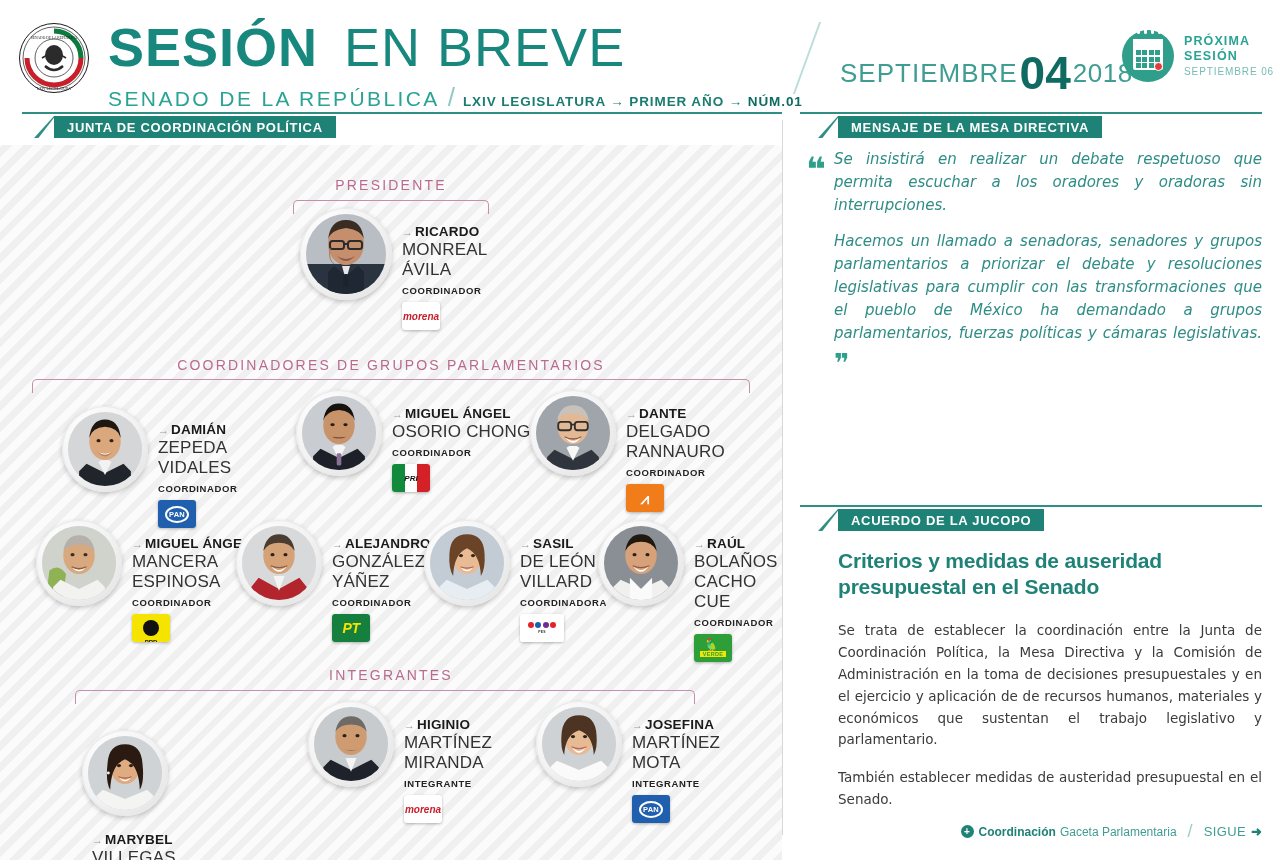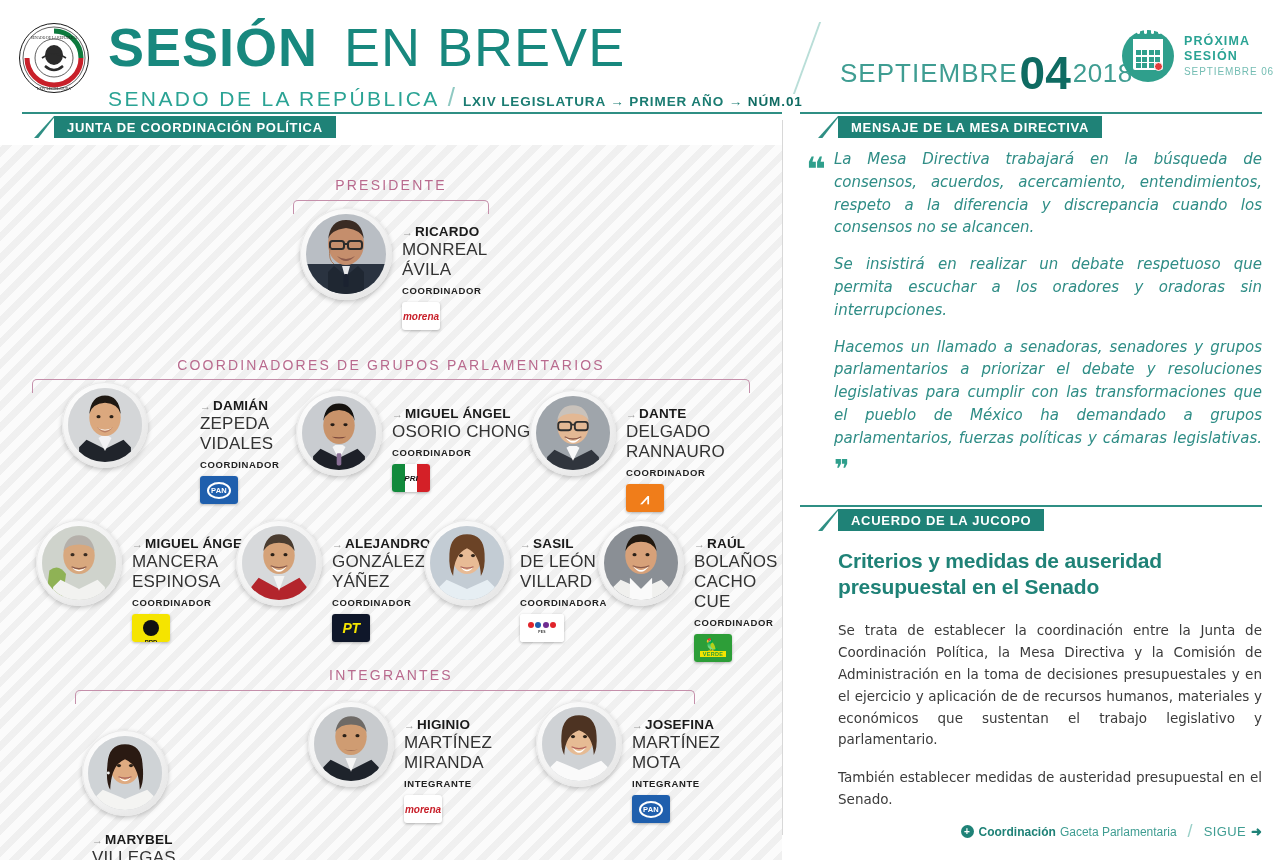--- a/index.html
+++ b/index.html
@@ -161,21 +161,21 @@
   .p-pri i { flex:1; }
   .p-pri .g{background:#128a3c;} .p-pri .w{background:#fff;position:relative;} .p-pri .r{background:#d42027;}
   .p-pri .w:after{content:"PRI";position:absolute;left:50%;top:50%;transform:translate(-50%,-50%);
     font-size:8px;font-weight:bold;color:#111;}
   .p-mc { background: #f07d1a; width: 38px; height: 28px; display:flex;align-items:center;justify-content:center;}
   .p-mc .bird { color:#fff; font-size:15px; line-height:1; }
   .p-prd { background: #f5e400; width:38px;height:28px; display:flex;align-items:center;justify-content:center;}
   .p-prd .sun{width:16px;height:16px;border-radius:50%;background:#111;position:relative;}
   .p-prd .sun:after{content:"PRD";position:absolute;left:50%;top:118%;transform:translateX(-50%);
     font-size:6px;color:#111;font-weight:bold;}
-  .p-pt { background: #0f172a; width:38px;height:28px; display:flex;align-items:center;justify-content:center;
+  .p-pt { background: #15803d; width:38px;height:28px; display:flex;align-items:center;justify-content:center;
     color:#f5e400;font-size:14px;font-weight:bold;font-style:italic;letter-spacing:-0.5px;}
   .p-pes { background:#fff; width:44px;height:28px; display:flex;flex-direction:column;align-items:center;justify-content:center;}
   .p-pes .dots{display:flex;gap:1.5px;}
   .p-pes .dots i{width:6px;height:6px;border-radius:50%;display:block;}
   .p-pes .dots i:nth-child(1){background:#e0242a;}
   .p-pes .dots i:nth-child(2){background:#1f5fad;}
   .p-pes .dots i:nth-child(3){background:#6f2d91;}
   .p-pes .dots i:nth-child(4){background:#e0242a;}
   .p-pes small{font-size:3.4px;color:#333;letter-spacing:0.2px;margin-top:2px;}
   .p-verde { background:#2d9e38; width:38px;height:28px; display:flex;flex-direction:column;align-items:center;justify-content:center;}
@@ -348,21 +348,21 @@
         <div class="m-role">COORDINADOR</div>
         <div class="party">
           <span class="p-morena">morena</span>
         </div>
       </div>
     </div>
 
     <div class="grp-title" style="left:0; top:212px; width:782px;">COORDINADORES DE GRUPOS PARLAMENTARIOS</div>
     <div class="bracket" style="left:32px; top:234px; width:718px; height:14px;"></div>
 
-    <div class="member" style="left:62px; top:237px;gap:42px;">
+    <div class="member" style="left:62px; top:261px;">
       <div class="avatar">
           <div class="ring">
         <svg class="face" viewBox="0 0 80 80" preserveAspectRatio="xMidYMid slice">
           <rect width="80" height="80" fill="#d4d6d8"></rect>
           <path d="M20 56 L40 66 L60 56 L68 64 L68 80 L12 80 L12 64Z" fill="#20242b"></path>
           <path d="M33 54 L40 68 L47 54 L44 52 L36 52Z" fill="#f2f2f4"></path>
           <ellipse cx="40" cy="32" rx="17" ry="20" fill="#dba87e"></ellipse>
           <path d="M23 28 Q25 8 40 8 Q55 8 57 28 Q54 17 40 16 Q26 17 23 28Z" fill="#1f1812"></path>
           <ellipse cx="33" cy="31" rx="2.2" ry="1.8" fill="#2b2118"></ellipse>
           <ellipse cx="47" cy="31" rx="2.2" ry="1.8" fill="#2b2118"></ellipse>
@@ -647,21 +647,20 @@
         </div>
       </div>
     </div>
   </div>
 
   <div class="vline"></div>
 
   <div class="right-panel">
     <div class="quote-wrap">
       <span class="qmark-open">❝</span>
-      <p class="qpara">La Mesa Directiva trabajará en la búsqueda de consensos, acuerdos, acercamiento, entendimientos, respeto a la diferencia y discrepancia cuando los consensos no se alcancen.</p>
       <p class="qpara">Se insistirá en realizar un debate respetuoso que permita escuchar a los oradores y oradoras sin interrupciones.</p>
       <p class="qpara"><span>Hacemos un llamado a senadoras, senadores y grupos parlamentarios a priorizar el debate y resoluciones legislativas para cumplir con las transformaciones que el pueblo de México ha demandado a grupos parlamentarios, fuerzas políticas y cámaras legislativas.</span>
        <span class="qmark-close">❞</span></p>
     </div>
   </div>
 
   <div style="position:absolute; left:838px; top:548px; width:424px;">
     <div class="acuerdo-title">Criterios y medidas de auseridad presupuestal en el Senado</div>
     <p class="acuerdo-body">Se trata de establecer la coordinación entre la Junta de Coordinación Política, la Mesa Directiva y la Comisión de Administración en la toma de decisiones presupuestales y en el ejercicio y aplicación de de recursos humanos, materiales y económicos que sustentan el trabajo legislativo y parlamentario.</p>
     <p class="acuerdo-body">También establecer medidas de austeridad presupuestal en el Senado.</p>

